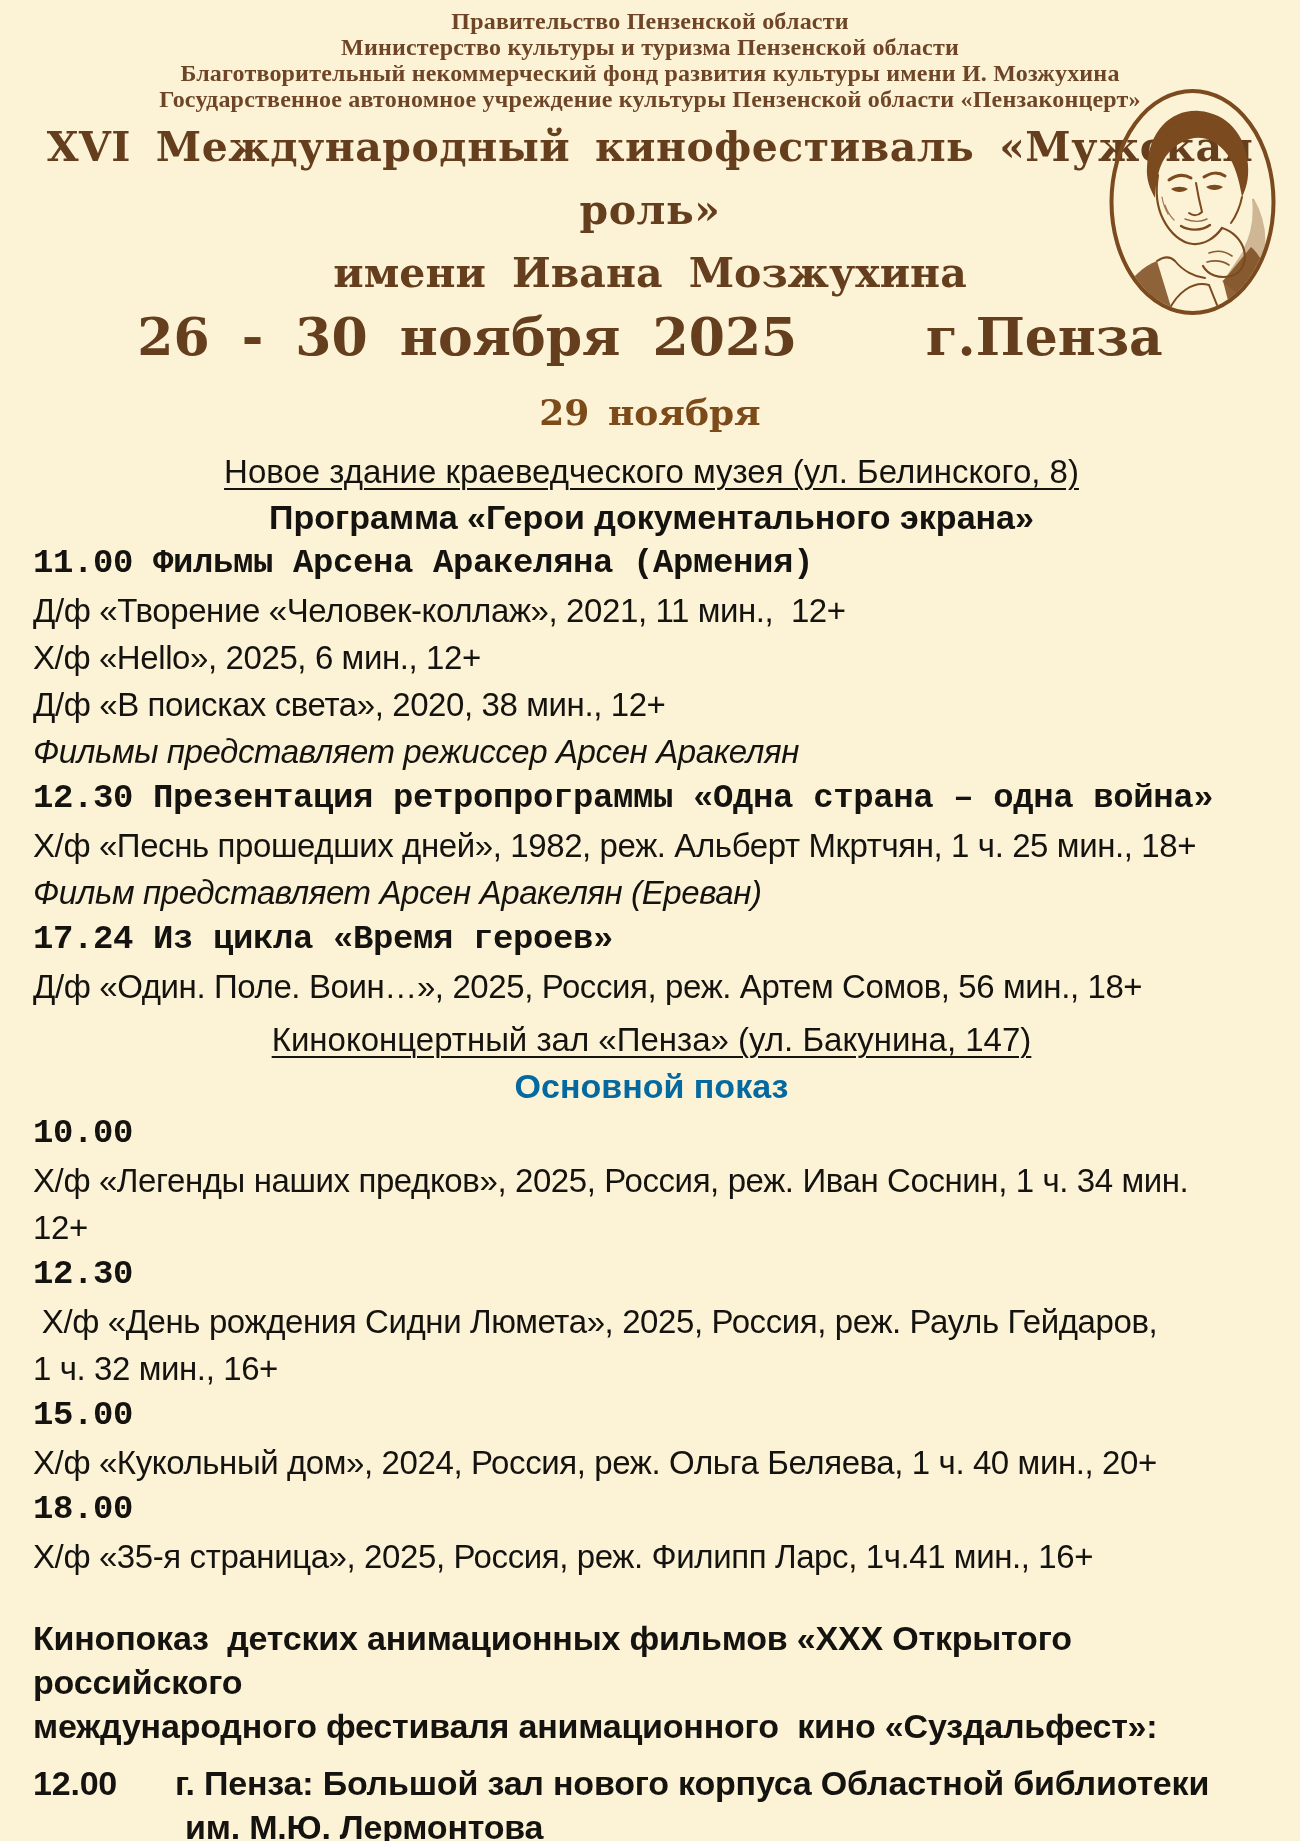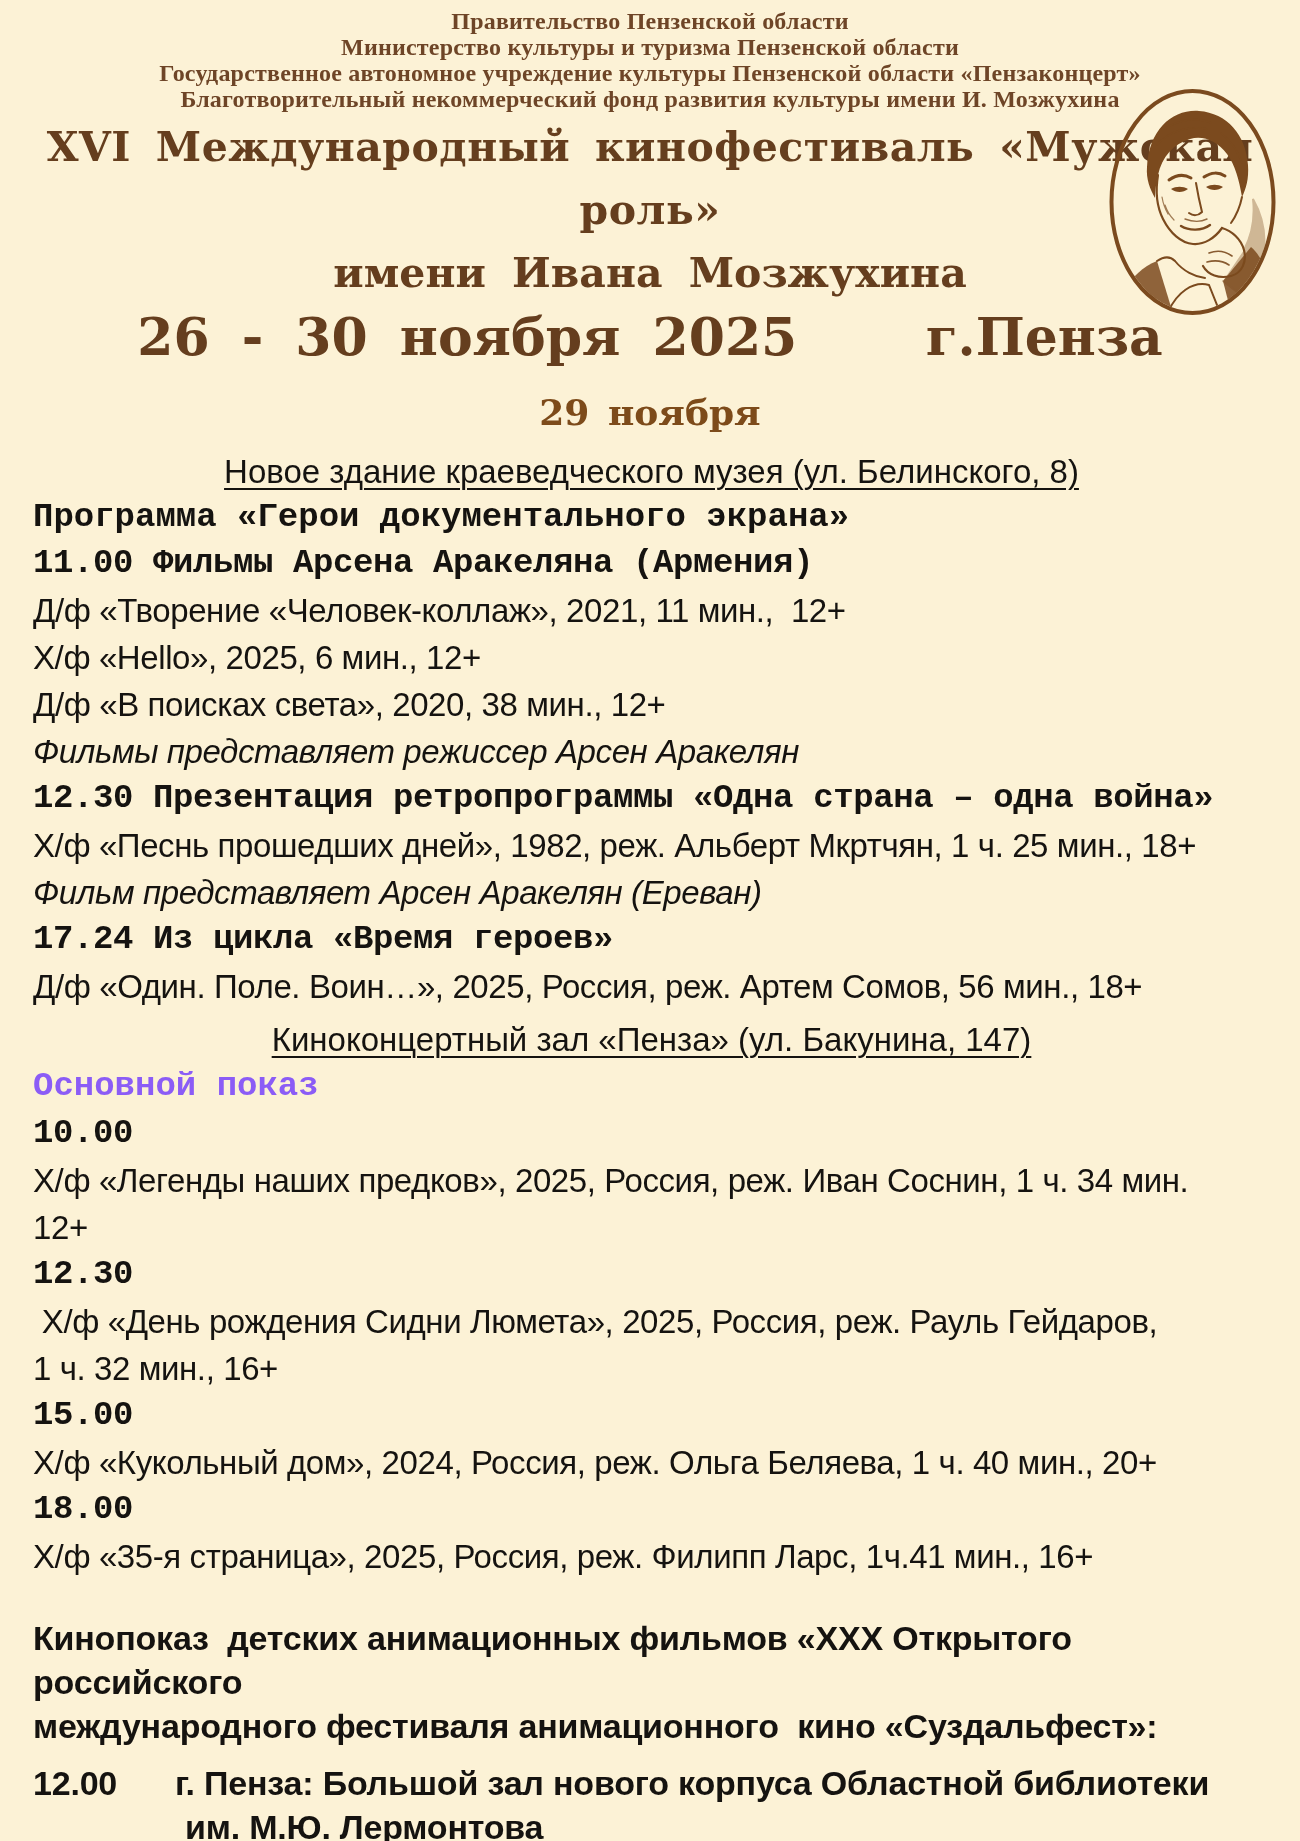--- a/index.html
+++ b/index.html
@@ -48,25 +48,24 @@
     text-decoration:underline;
     text-decoration-thickness:2px;
     text-underline-offset:5px;
     white-space:pre-wrap;
   }
   .loc.first{margin-top:14px;}
   .loc.second{margin-top:8px;}
   .program-title{
     font-weight:700;
     font-size:34px;line-height:46px;
-    text-align:left;
+    text-align:center;
     white-space:pre-wrap;
-    font-family:Liberation Mono, monospace;
   }
-  .program-title.brown{color:#8b5cf6;line-height:48px;}
+  .program-title.brown{color:#0369a1;line-height:48px;}
   .item{
     font-size:33px;line-height:47px;
     letter-spacing:-.4px;
     white-space:pre-wrap;
   }
   .item.b{font-weight:700;font-size:34px;font-family:Liberation Mono, monospace;}
   .item.i{font-style:italic;}
   .anim{margin-top:36px;}
   .anim-line{
     font-weight:700;
@@ -122,22 +121,22 @@
       <path d="M117,143 C127,146 136,154 139,165 C142,177 137,188 126,191 C114,194 103,190 98,181" stroke-width="2.2"></path>
       <path d="M104,168 C112,165 120,166 127,171 M102,177 C110,175 118,176 124,180" stroke-width="1.6" opacity="0.9"></path>
       <path d="M139,165 C147,150 150,132 148,114 C156,128 161,147 159,166 C157,186 148,201 136,210 L118,196" fill="#7b4a1e" opacity="0.35" stroke-width="2"></path>
       <path d="M70,176 C78,186 90,192 100,193 M52,176 C58,172 64,170 70,176" stroke-width="2"></path>
     </g>
   </svg>
 
   <div class="letterhead">
     <div class="org-line">Правительство Пензенской области</div>
     <div class="org-line">Министерство культуры и туризма Пензенской области</div>
+    <div class="org-line">Благотворительный некоммерческий фонд развития культуры имени И. Мозжухина</div>
     <div class="org-line">Государственное автономное учреждение культуры Пензенской области «Пензаконцерт»</div>
-    <div class="org-line">Благотворительный некоммерческий фонд развития культуры имени И. Мозжухина</div>
   </div>
 
   <div class="title-block">
     <div class="title-main">XVI Международный кинофестиваль «Мужская роль»</div>
     <div class="title-sub">имени Ивана Мозжухина</div>
     <div class="title-dates">26 - 30 ноября 2025    г.Пенза</div>
   </div>
 
   <div class="day-heading">29 ноября</div>
 

